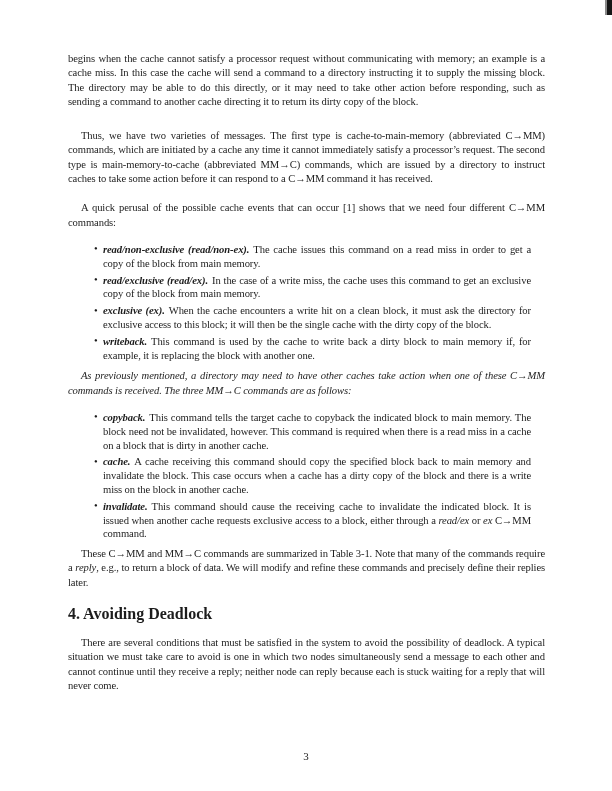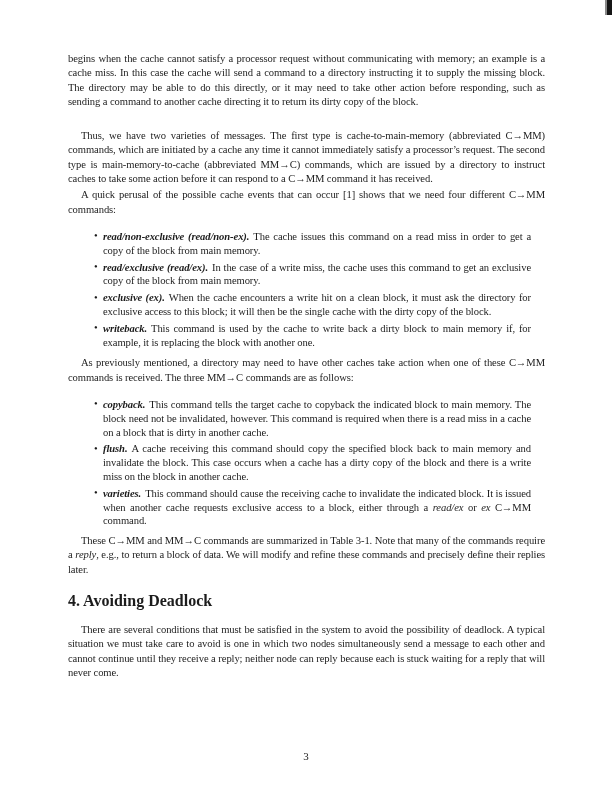--- a/index.html
+++ b/index.html
@@ -32,22 +32,22 @@
     margin: 0;
     font-size: 10.6px;
     line-height: 14.3px;
     text-align: justify;
     text-indent: 13px;
     letter-spacing: -0.1px;
     hyphens: none;
   }
   p.first { text-indent: 0; }
   .mt-para2   { margin-top: 20px; }
-  .mt-para3   { margin-top: 2px; }
-  .mt-para4   { margin-top: 7px; }
+  .mt-para3   { margin-top: 15px; }
+  .mt-para4   { margin-top: 7px; font-style: italic; }
   .mt-summary { margin-top: 6px; }
   .mt-dead1   { margin-top: 14px; }
   .mt-dead2   { margin-top: 10px; }
   .bullet-list {
     margin: 13px 0 0 0;
     padding: 0 14px 0 0;
   }
   .bullet-item {
     position: relative;
     padding-left: 35px;
@@ -113,24 +113,24 @@
     </div>
   </div>
 
   <p class="mt-para4">As previously mentioned, a directory may need to have other caches take action when one of these C→MM commands is received.  The three MM→C commands are as follows:</p>
 
   <div class="bullet-list">
     <div class="bullet-item">
       <span class="bullet-marker">•</span><i class="term">copyback.</i><span>This command tells the target cache to copyback the indicated block to main memory.  The block need not be invalidated, however.  This command is required when there is a read miss in a cache on a block that is dirty in another cache.</span>
     </div>
     <div class="bullet-item">
-      <span class="bullet-marker">•</span><i class="term">flush.</i><span>A cache receiving this command should copy the specified block back to main memory and invalidate the block.  This case occurs when a cache has a dirty copy of the block and there is a write miss on the block in another cache.</span>
+      <span class="bullet-marker">•</span><i class="term">cache.</i><span>A cache receiving this command should copy the specified block back to main memory and invalidate the block.  This case occurs when a cache has a dirty copy of the block and there is a write miss on the block in another cache.</span>
     </div>
     <div class="bullet-item">
-      <span class="bullet-marker">•</span><i class="term">varieties.</i><span>This command should cause the receiving cache to invalidate the indicated block.  It is issued when another cache requests exclusive access to a block, either through a </span><i>read/ex</i><span> or </span><i>ex</i><span> C→MM command.</span>
+      <span class="bullet-marker">•</span><i class="term">invalidate.</i><span>This command should cause the receiving cache to invalidate the indicated block.  It is issued when another cache requests exclusive access to a block, either through a </span><i>read/ex</i><span> or </span><i>ex</i><span> C→MM command.</span>
     </div>
   </div>
 
   <p class="mt-summary"><span>These C→MM and MM→C commands are summarized in Table 3-1.  Note that many of the commands require a </span><i>reply</i><span>, e.g., to return a block of data.  We will modify and refine these commands and precisely define their replies later.</span></p>
 
   <h2 class="section-heading">4. Avoiding Deadlock</h2>
 
   <p class="mt-dead1">There are several conditions that must be satisfied in the system to avoid the possibility of deadlock.  A typical situation we must take care to avoid is one in which two nodes simultaneously send a message to each other and cannot continue until they receive a reply; neither node can reply because each is stuck waiting for a reply that will never come.</p>
 
 

